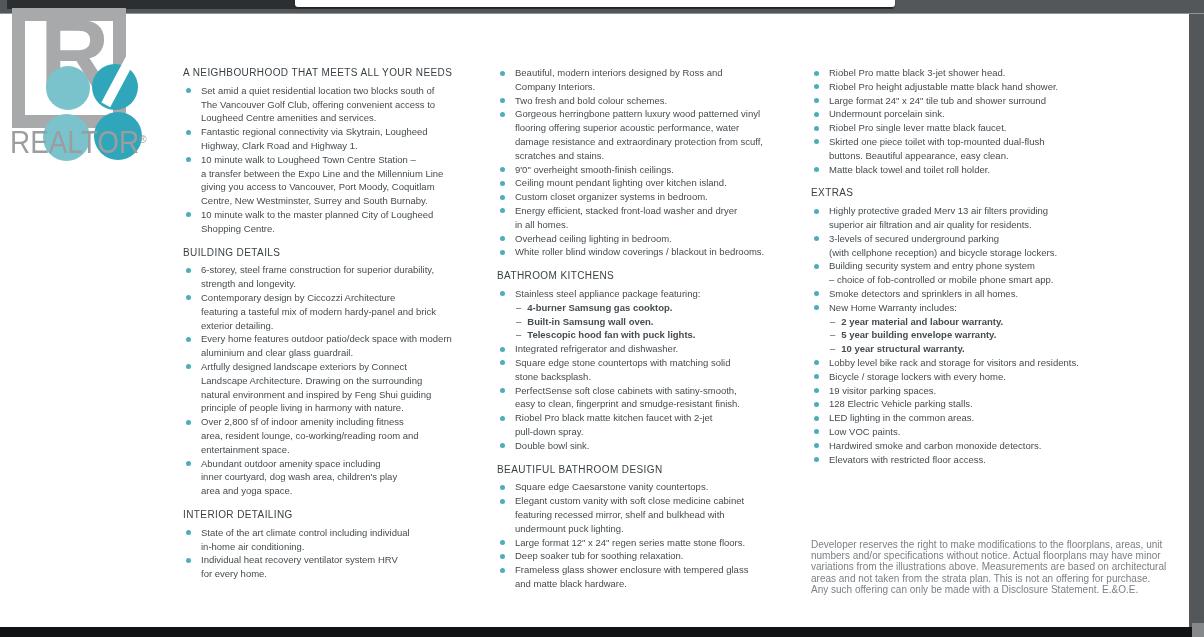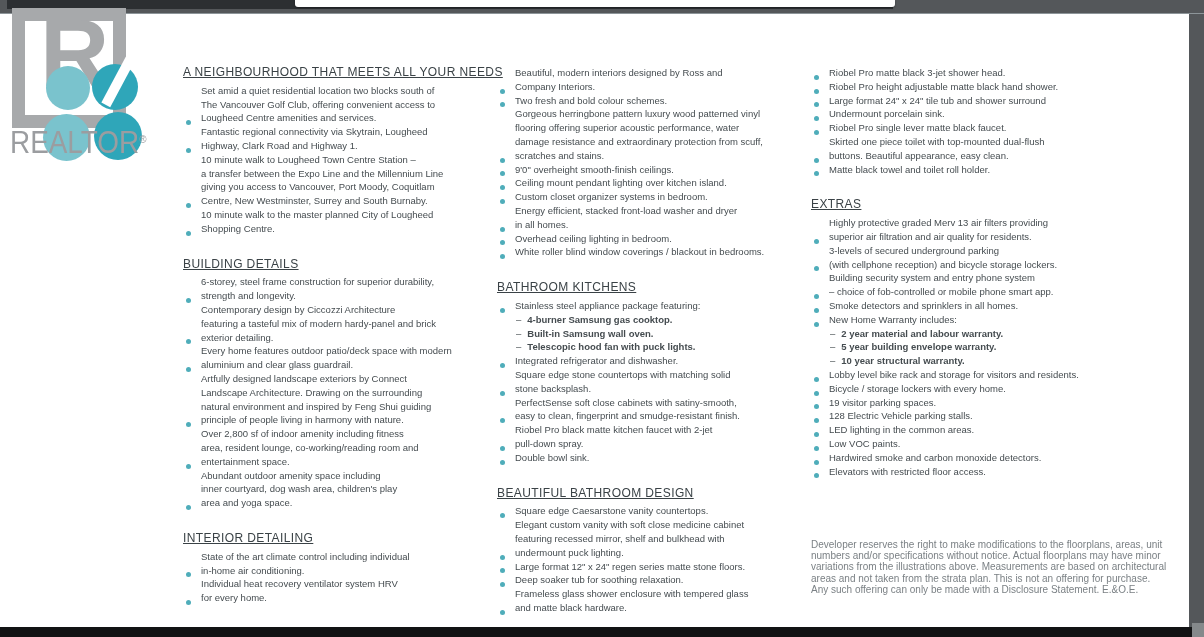--- a/index.html
+++ b/index.html
@@ -23,24 +23,24 @@
   .lc.c2 { left:82px; top:60px;  width:46px; height:46px; background:#2fa6b9; }
   .lc.c3 { left:33px; top:110px; width:47px; height:47px; background:#7ac3cd; }
   .lc.c4 { left:84px; top:108px; width:48px; height:48px; background:#2fa6b9; }
   .logo-leg { position:absolute; left:103px; top:52px; width:10px; height:52px; background:#ffffff; transform:rotate(28deg); z-index:3; }
   .logo-text { position:absolute; left:0; top:118px; font-size:31px; line-height:34px; color:#9b9da0; letter-spacing:0;
                transform:scaleX(.9); transform-origin:left center; white-space:nowrap; z-index:4; }
   .logo-reg { font-size:11px; vertical-align:10px; }
   
   .col { position:absolute; top:66px; width:320px; color:#454c50; font-size:9.5px; line-height:13.8px; z-index:2; }
   .col-0 { left:183px; } .col-1 { left:497px; } .col-2 { left:811px; }
-  .section { margin-top:22px; }
+  .section { margin-top:10px; }
   .section:first-child { margin-top:0; }
-  .sec-heading { font-size:12px; line-height:13.8px; letter-spacing:.4px; color:#3a4246; margin:0 0 4px 0; white-space:pre;text-decoration:underline; }
-  .item { display:flex; align-items:flex-end; }
+  .sec-heading { font-size:10px; line-height:13.8px; letter-spacing:.4px; color:#3a4246; margin:0 0 4px 0; white-space:pre; }
+  .item { display:flex; align-items:flex-start; }
   .bullet { flex:0 0 auto; width:5px; height:5px; border-radius:50%; background:#4fadba; margin:4.5px 0 0 3px; }
   .item-text { margin-left:10px; white-space:pre; }
   .sub { display:flex; align-items:flex-start; margin-left:19px; }
   .dash { flex:0 0 auto; }
   .sub-text { margin-left:6px; white-space:pre;font-weight:bold; }
   
   .disclaimer { position:absolute; left:811px; top:539px; font-size:10px; line-height:11.2px; color:#7b8185; white-space:pre; z-index:2; }
 </style>
 </head>
 <body>

